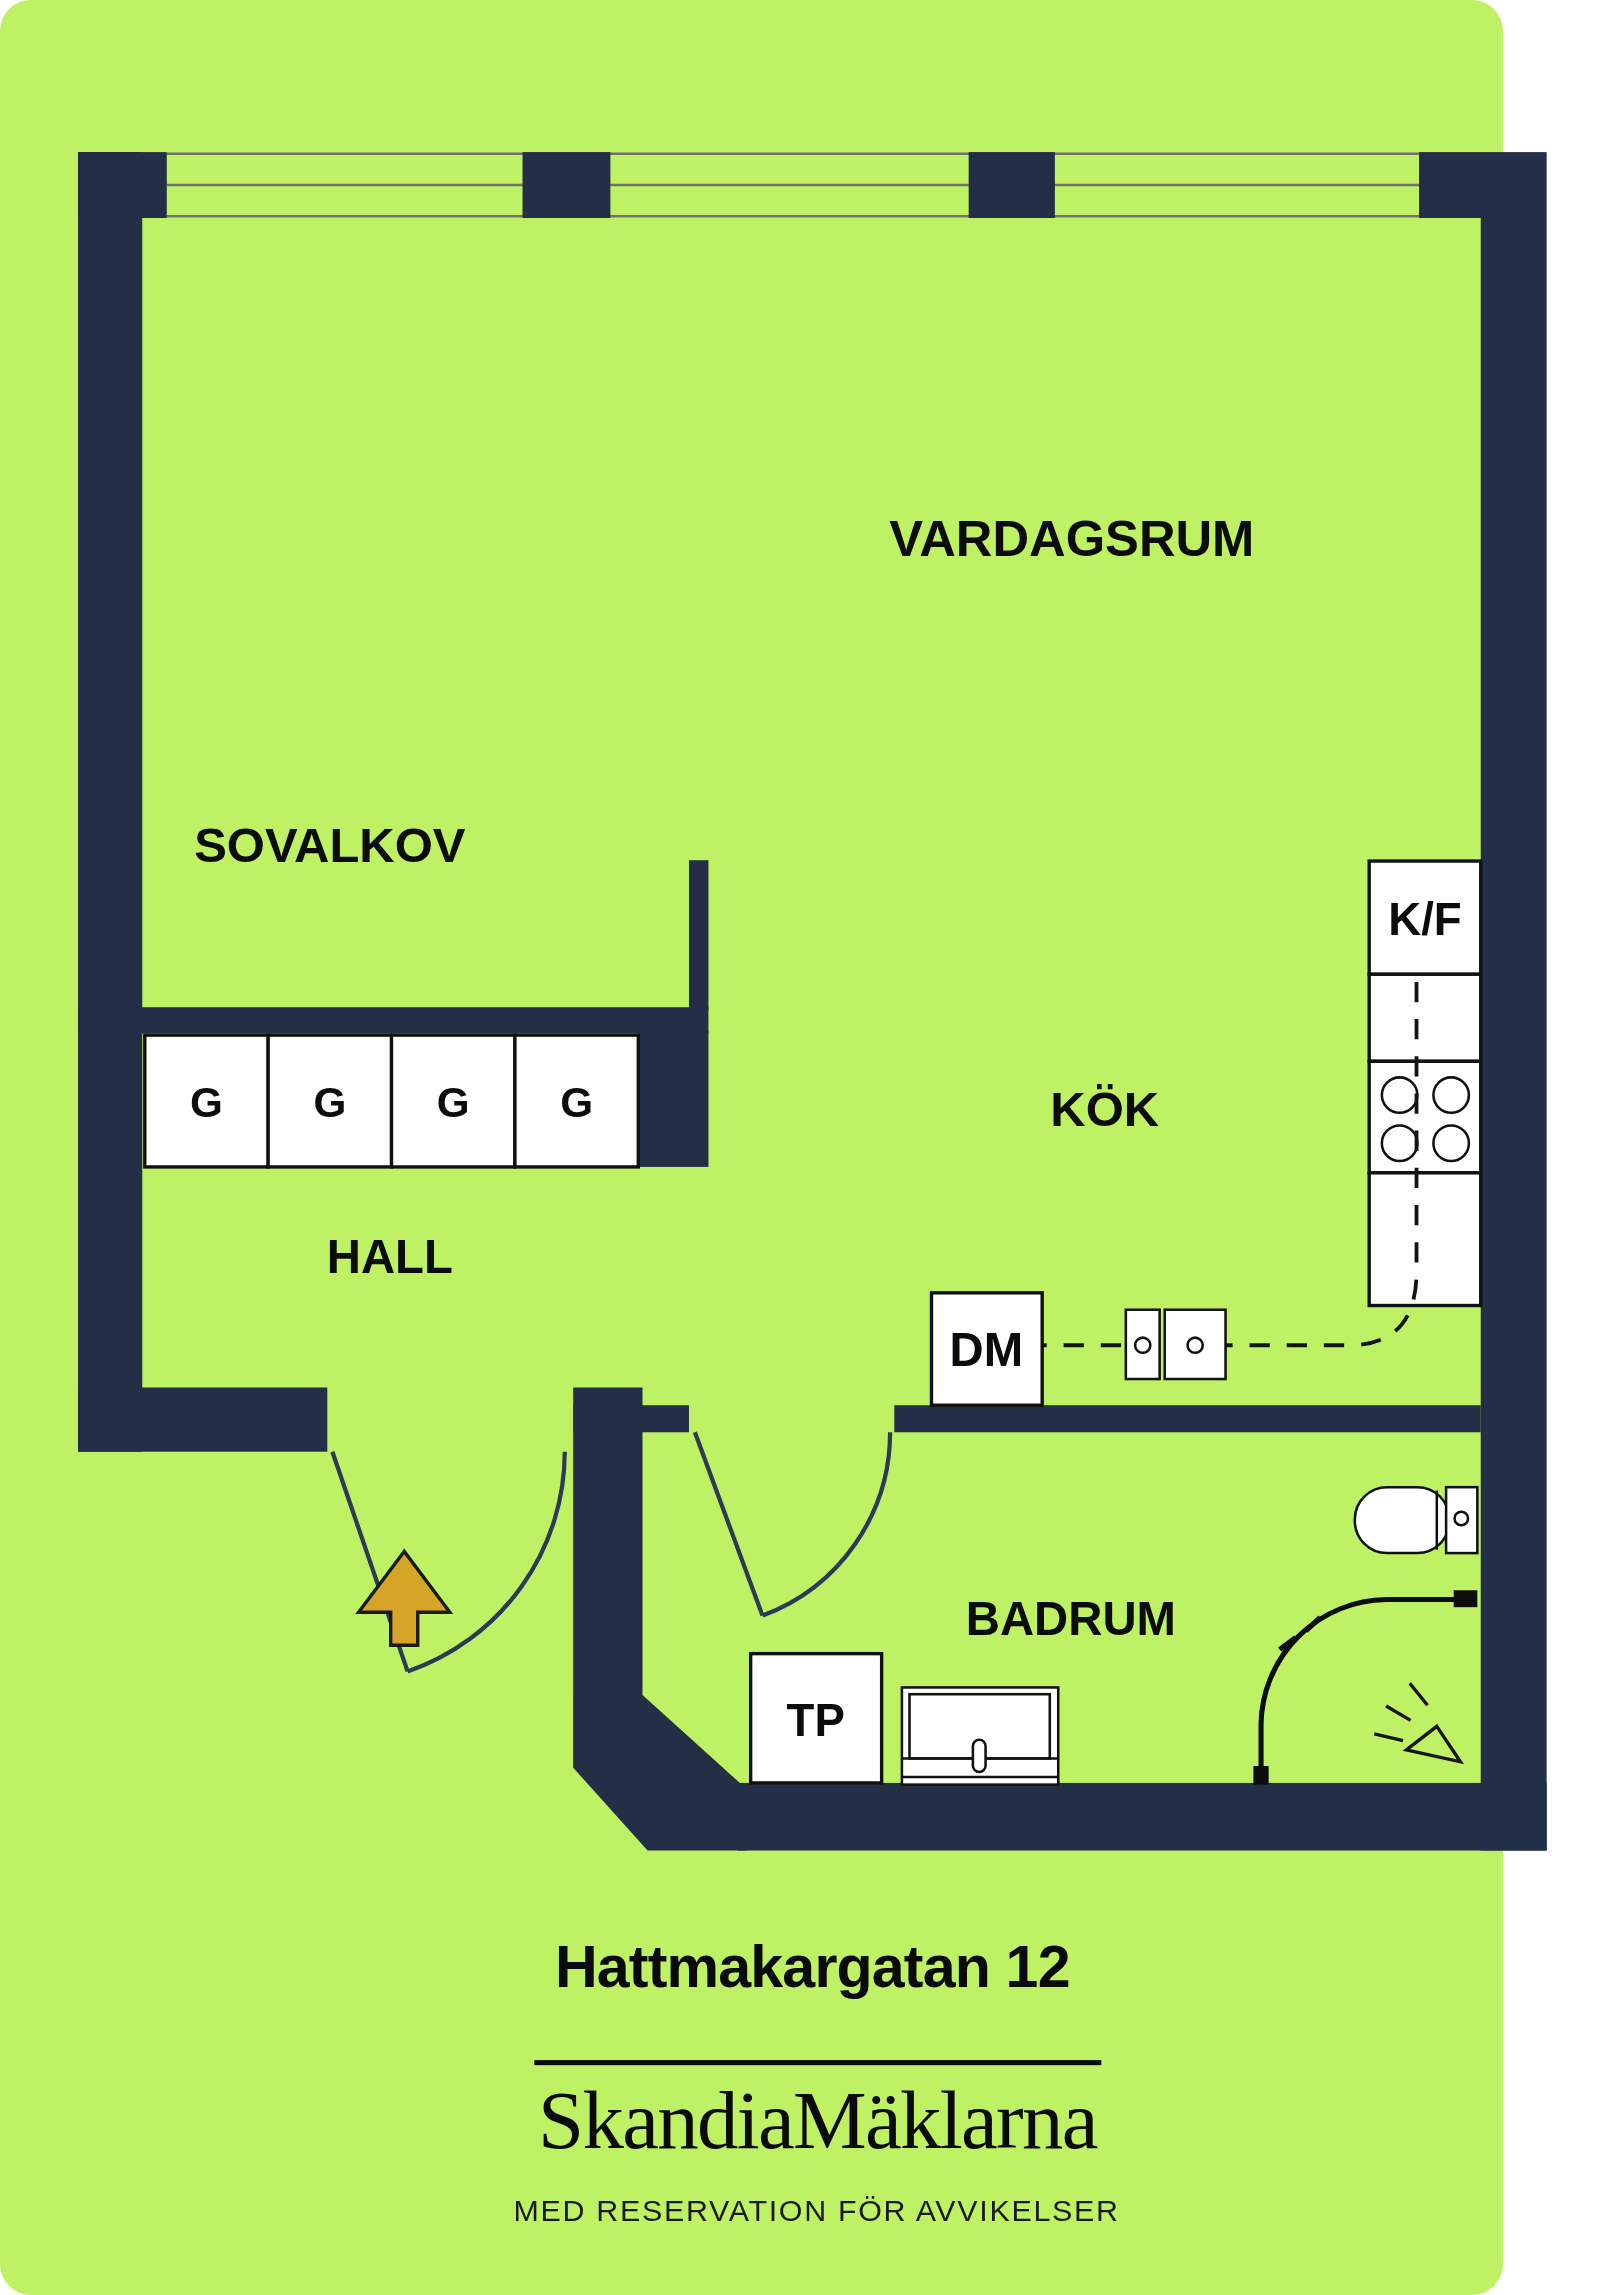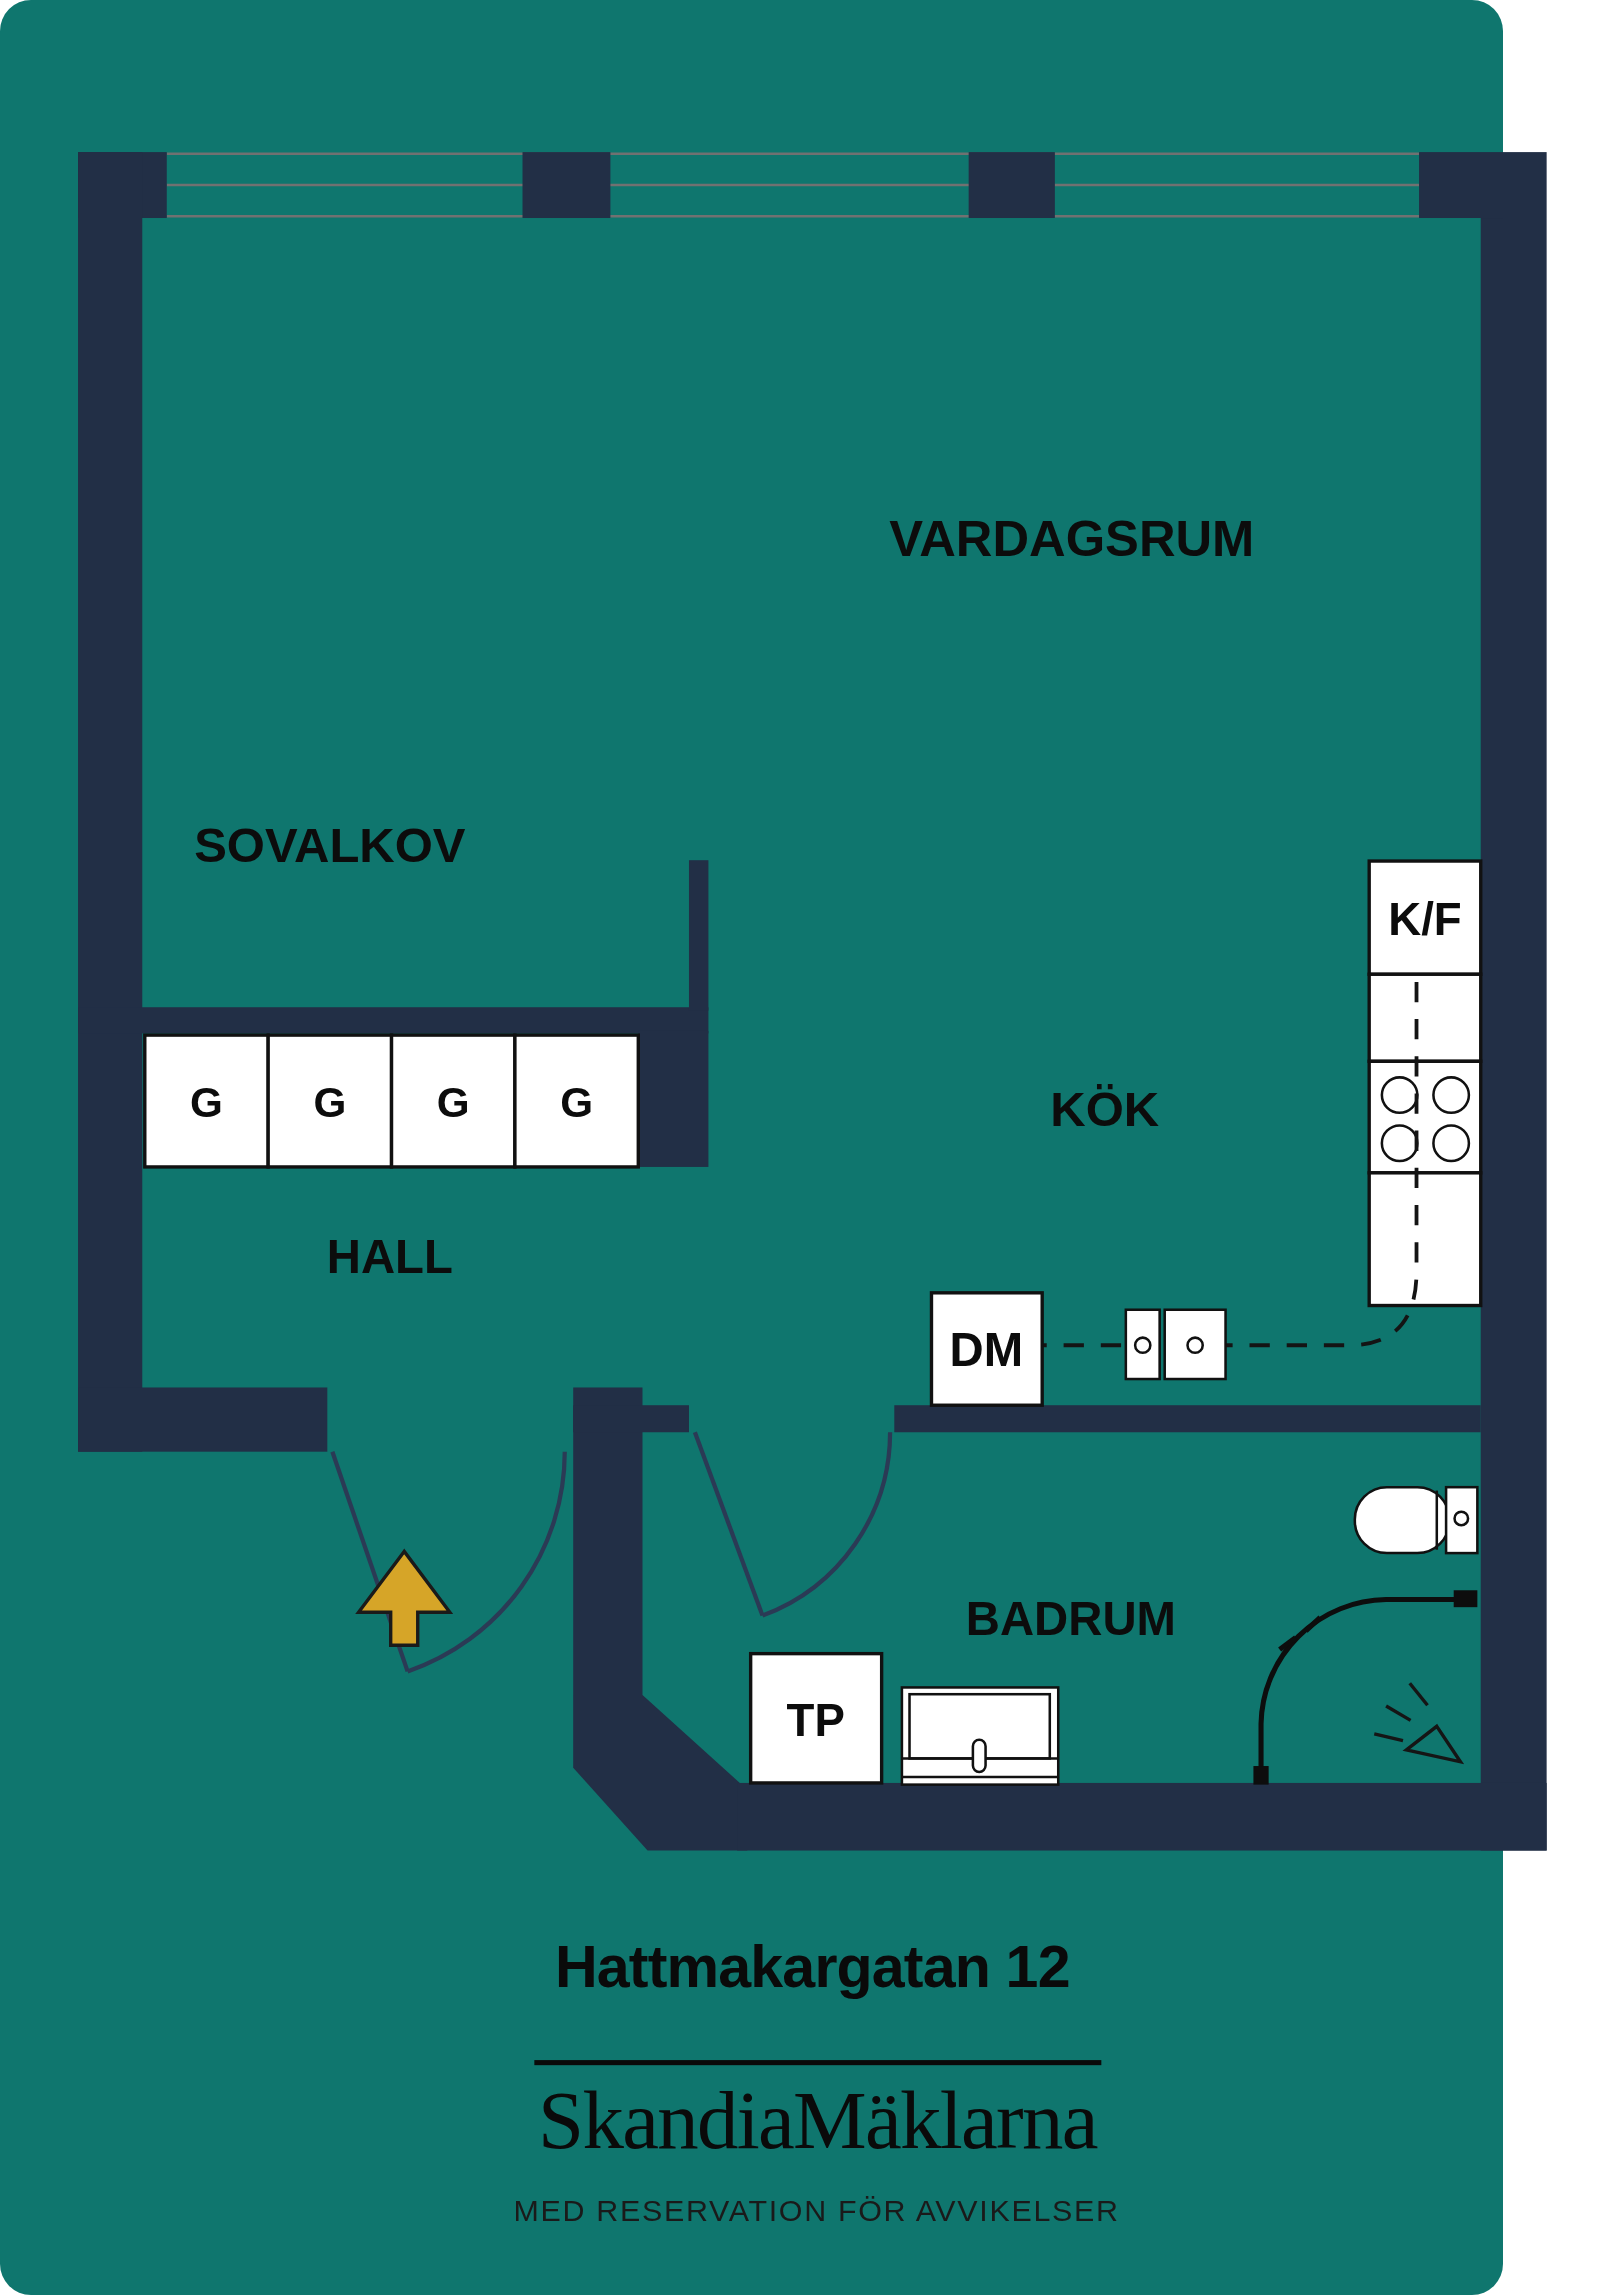--- a/index.html
+++ b/index.html
@@ -1,16 +1,16 @@
 <!DOCTYPE html>
 <html style="--wall: #222F46; --arrow: #D6A528; --outline: #111111; --window_line: #717171; --door_stroke: #2B3A55;font-size:13.5px"><head>
 <meta charset="utf-8">
 <style>
   html,body{margin:0;padding:0;background:#ffffff;}
-  .page{width:1503px;height:2295px;background:#0f766e;position:relative;font-family:"Liberation Sans",sans-serif;border-radius:31px;}
+  .page{width:1503px;height:2295px;background:#bef264;position:relative;font-family:"Liberation Sans",sans-serif;border-radius:31px;}
   svg{display:block;}
   .wall{fill:var(--wall,#222F46);stroke:none;}
   .winline{stroke:var(--window_line,#717171);stroke-width:3;fill:none;}
   .fixture{fill:#ffffff;stroke:var(--outline,#111111);stroke-width:4;}
   .fixture-thin{fill:#ffffff;stroke:var(--outline,#111111);stroke-width:3;}
   .fixline{stroke:var(--outline,#111111);stroke-width:3;fill:none;}
   .dashline{stroke:#141414;stroke-width:4.5;fill:none;stroke-dasharray:24 20;}
   .doorline{stroke:var(--door_stroke,#2B3A55);stroke-width:5;fill:none;}
   .rodline{stroke:#0d0d0d;stroke-width:6;fill:none;}
   .rodnub{fill:#0d0d0d;}

